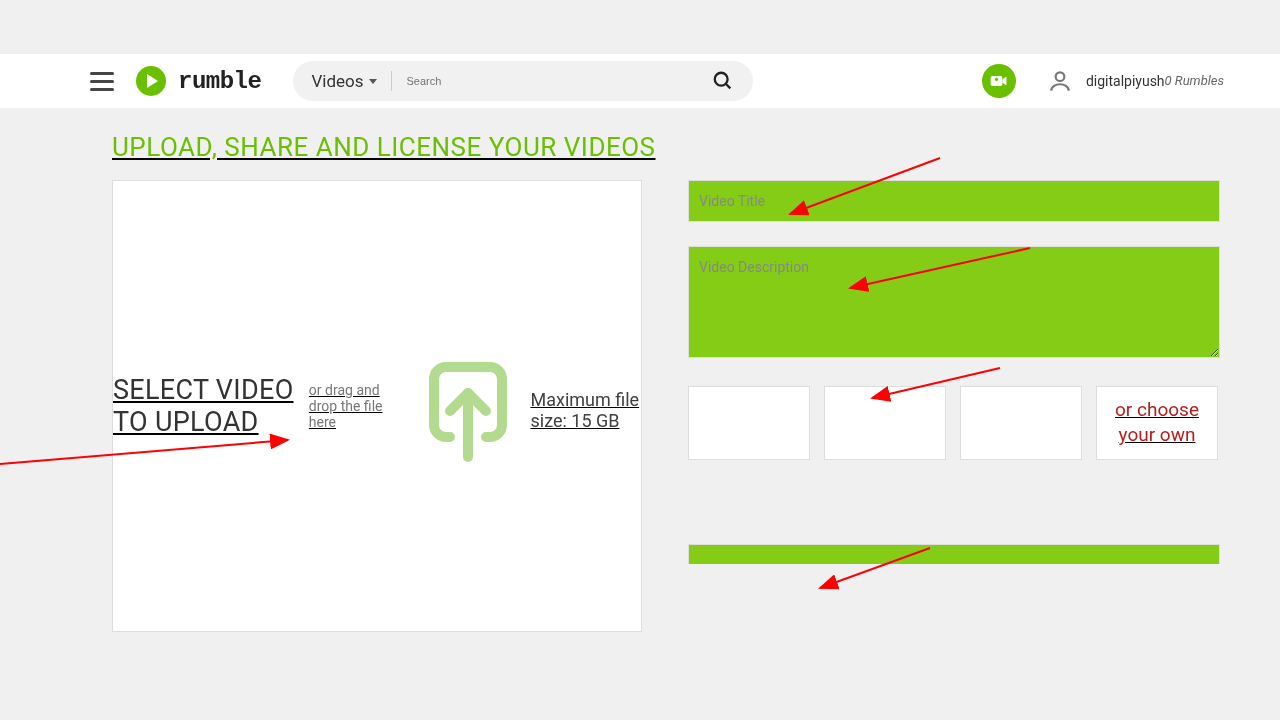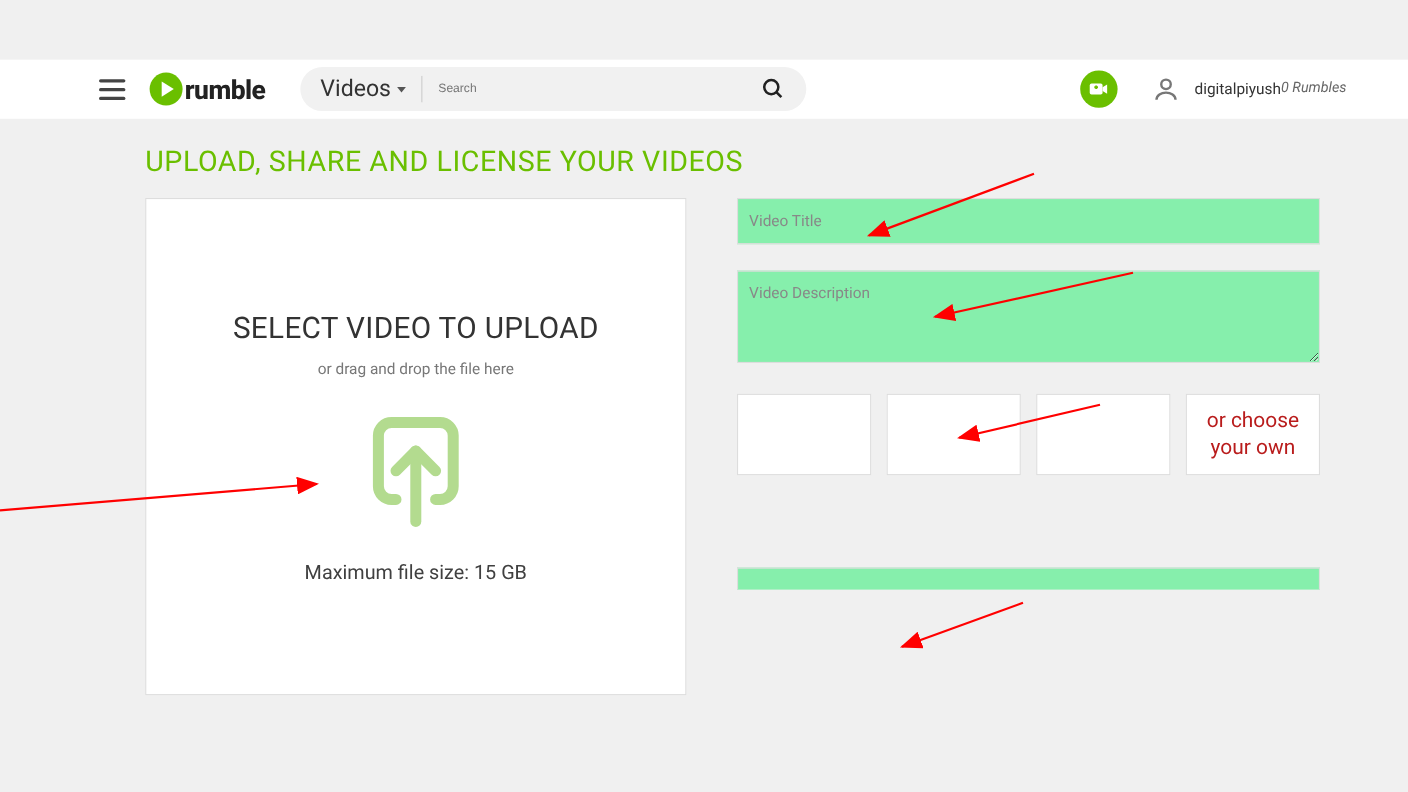--- a/index.html
+++ b/index.html
@@ -20,60 +20,60 @@
     margin-top: 54px;
     gap: 14px;
   }
   .topspace {
     position:absolute; top:0; left:0; right:0; height:54px; background:#f0f0f0;
   }
   .hamburger {
     width: 28px; height: 28px; display:flex; flex-direction:column; justify-content:center; gap:5px; cursor:pointer; padding:2px 0; margin-left: 74px;
   }
   .hamburger span { display:block; height:3px; background:#444; border-radius:2px; width:24px;}
-  .logo { display:flex; align-items:flex-end; gap:2px; margin-left:4px;}
+  .logo { display:flex; align-items:center; gap:12px; margin-left:4px;font-family:Liberation Mono, monospace;}
   .logo-icon {
     width:30px; height:30px; border-radius:50%; background:#6abf00; position:relative;
   }
   .logo-icon::after{
     content:''; position:absolute; left:11px; top:8px;
     width:0;height:0;border-left:11px solid #fff;border-top:7px solid transparent;border-bottom:7px solid transparent;
   }
   .logo-text{ font-weight:800; font-size:24px; color:#222; letter-spacing:-0.5px;}
   .searchbar{
     display:flex; align-items:center; background:#f1f1f1; border-radius:24px; height:40px; padding:0 18px; width:460px; margin-left:18px;
   }
-  .search-type{ color:#333; font-size:21px; display:flex; align-items:center; gap:6px; padding-right:14px; border-right:1px solid #ccc; cursor:pointer;}
+  .search-type{ color:#333; font-size:17px; display:flex; align-items:center; gap:6px; padding-right:14px; border-right:1px solid #ccc; cursor:pointer;}
   .chev{ width:0;height:0;border-left:4px solid transparent;border-right:4px solid transparent;border-top:5px solid #555;}
   .search-input{ flex:1; border:none; background:transparent; outline:none; font-size:11px; padding-left:14px; color:#333;}
   .search-btn{ width:24px; height:24px; cursor:pointer; display:flex; align-items:center; justify-content:center;}
   .spacer{flex:1;}
   .upload-btn{
     width:34px;height:34px;border-radius:50%;background:#6abf00;display:flex;align-items:center;justify-content:center;cursor:pointer;
   }
   .user-box{ display:flex; align-items:center; gap:10px; margin-left:14px; margin-right:40px;}
   .user-icon{ width:32px;height:32px;display:flex;align-items:center;justify-content:center;color:#666;}
   .user-text{ display:flex; line-height:1.2;}
   .user-name{ font-size:14px; color:#333;}
   .user-sub{ font-size:13px; color:#666;font-style:italic;}
-  .page{ padding: 24px 80px; position:relative;}
+  .page{ padding: 24px 60px; position:relative;text-decoration:underline;}
   .page-title{ color:#6abf00; font-size:26px; font-weight:400; letter-spacing:0.5px; margin-left:52px; margin-bottom:18px;}
   .cols{ display:flex; gap:46px; margin-left:52px;}
   .dropzone{
-    width:530px; height:452px; background:#fff; border:1px solid #ddd; display:flex; flex-direction:column; align-items:center; justify-content:center; gap:14px;
+    width:530px; height:452px; background:#fff; border:1px solid #ddd; display:flex; flex-direction:row; align-items:center; justify-content:center; gap:14px;
   }
   .drop-title{ font-size:27px; color:#333; font-weight:400; letter-spacing:0.3px;}
   .drop-sub{ font-size:14px; color:#777;}
   .drop-icon{ margin-top:16px; color:#b3db8f;}
   .drop-max{ font-size:18px; color:#404040; margin-top:8px;}
   .rightcol{ flex:1; max-width:532px;}
   .section-head{ font-size:19px; color:#333; margin-bottom:14px;}
-  .field{ width:100%; border:1px solid #ddd; background:#86efac; padding:12px 10px; font-size:14px; color:#333; font-family:inherit; outline:none;}
+  .field{ width:100%; border:1px solid #ddd; background:#84cc16; padding:12px 10px; font-size:14px; color:#333; font-family:inherit; outline:none;}
   .field::placeholder{ color:#888;}
-  textarea.field{ height:84px; resize:both;}
+  textarea.field{ height:112px; resize:both;}
   .gap{ height:24px;}
   .thumb-label{ font-size:14px; color:#777; letter-spacing:0.5px; margin-bottom:10px;}
   .thumbs{ display:flex; gap:14px;}
   .thumb{ width:122px; height:74px; background:#fff; border:1px solid #ddd; display:flex; align-items:center; justify-content:center; text-align:center; font-size:19px; color:#b91c1c; line-height:1.3; cursor:pointer;}
   .arrow{ position:absolute; pointer-events:none; }
 </style>
 </head>
 <body>
 
 <div class="topspace"></div>

